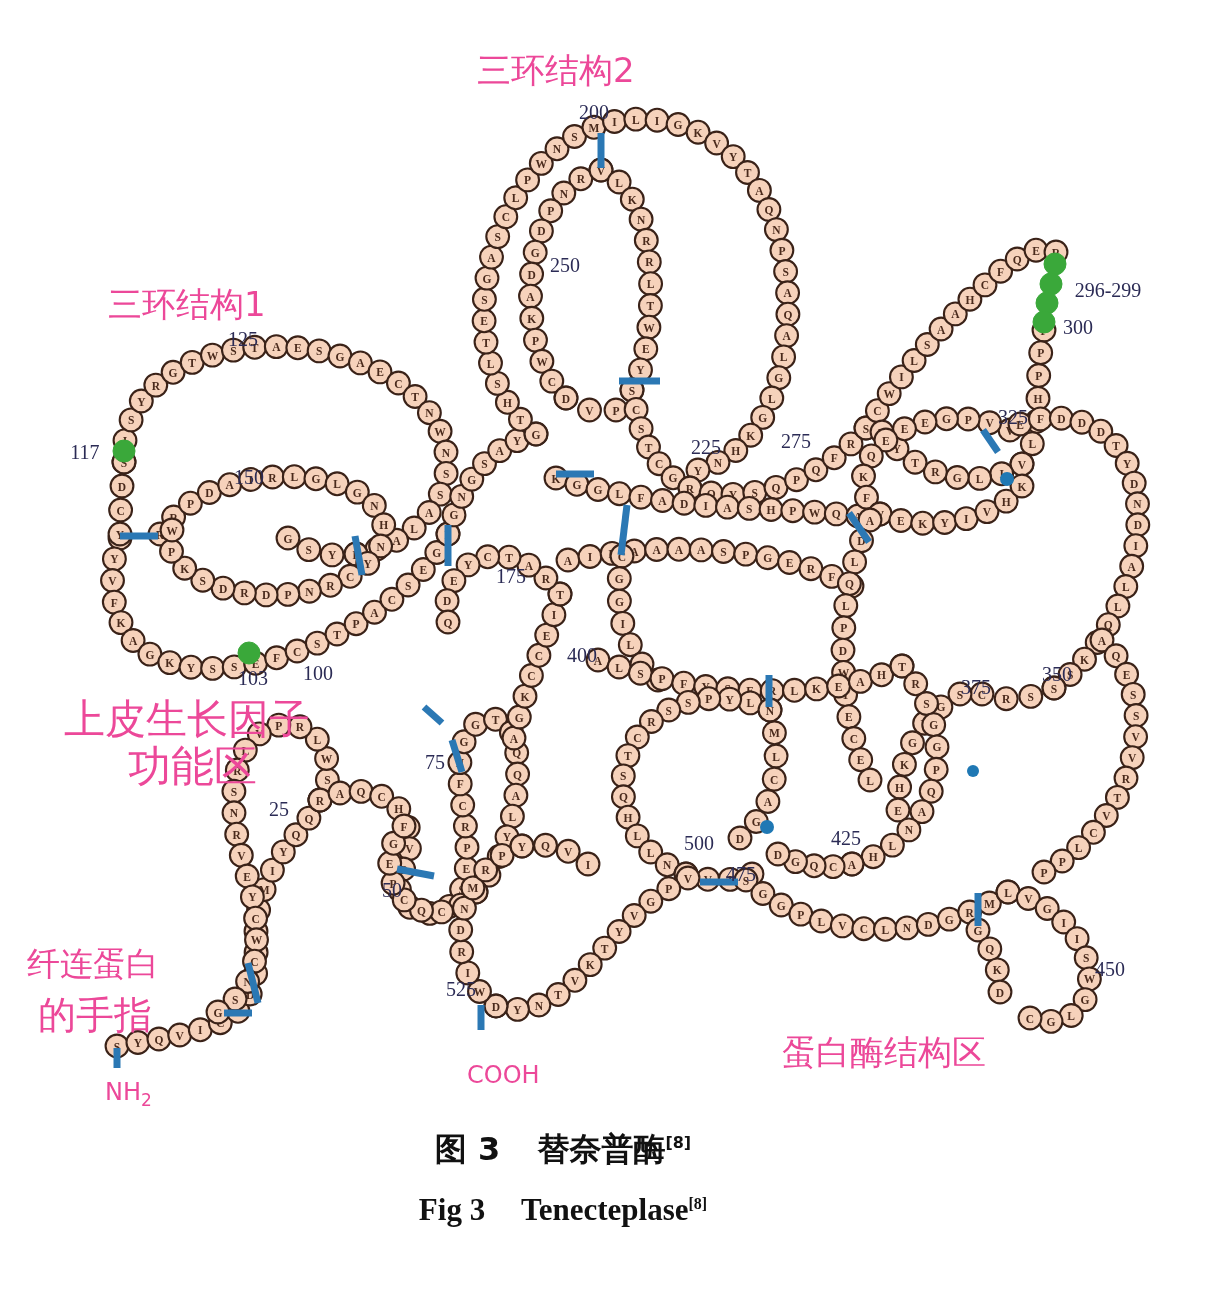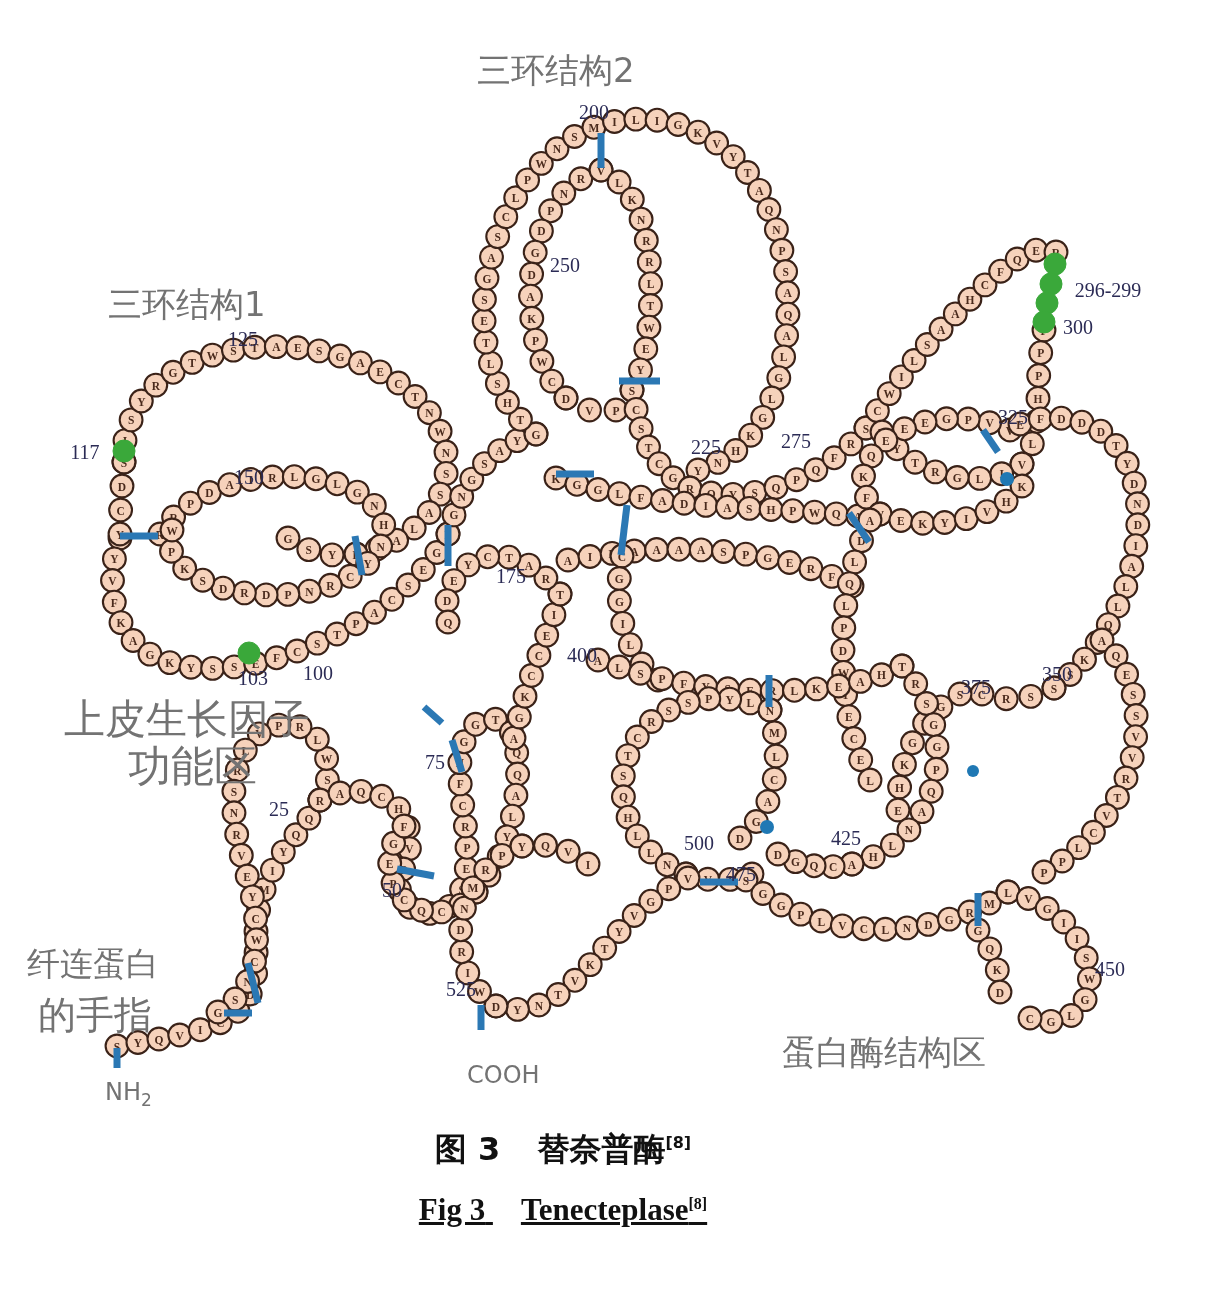--- a/index.html
+++ b/index.html
@@ -6,24 +6,24 @@
   body{width:1214px;height:1300px;font-family:"Liberation Serif",serif;position:relative;overflow:hidden;}
   #stage{position:absolute;inset:0;width:1214px;height:1300px;}
   svg{position:absolute;left:0;top:0;width:1214px;height:1300px;}
   .res-c{fill:#f6d2bb;stroke:#3a2218;stroke-width:2.1;}
   .res-g{fill:#3aa83a;stroke:#3aa83a;stroke-width:1;}
   .res-t{font-family:"Liberation Serif",serif;font-size:11.5px;fill:#4a2a1c;text-anchor:middle;dominant-baseline:central;font-weight:600;}
   .bond{stroke:#2b78b4;stroke-width:7;stroke-linecap:butt;}
   .glyc{fill:#1f78b4;}
   .numlbl{font-family:"Liberation Serif",serif;font-size:20px;fill:#2b2b55;text-anchor:middle;dominant-baseline:central;}
   .termlbl{font-family:"Liberation Serif",serif;font-size:24px;fill:#1a1a3c;}
-  .cnlabel{position:absolute;font-family:"DejaVu Sans",sans-serif;color:#737373;white-space:nowrap;}
+  .cnlabel{position:absolute;font-family:"DejaVu Sans",sans-serif;color:#ec4899;white-space:nowrap;}
   .cap{position:absolute;left:0;width:1126px;text-align:center;color:#111;}
   .cap1{top:1128px;font-family:"DejaVu Sans",sans-serif;font-size:32px;font-weight:700;}
-  .cap2{top:1192px;font-family:"Liberation Serif",serif;font-size:31px;font-weight:700;text-decoration:underline;}
+  .cap2{top:1192px;font-family:"Liberation Serif",serif;font-size:31px;font-weight:700;}
   .sup{font-size:16px;vertical-align:super;}
 </style>
 </head>
 <body>
 
 <div id="stage">
 
   <svg viewBox="0 0 1214 1300">
     <g id="chain-layer">
         <g>

